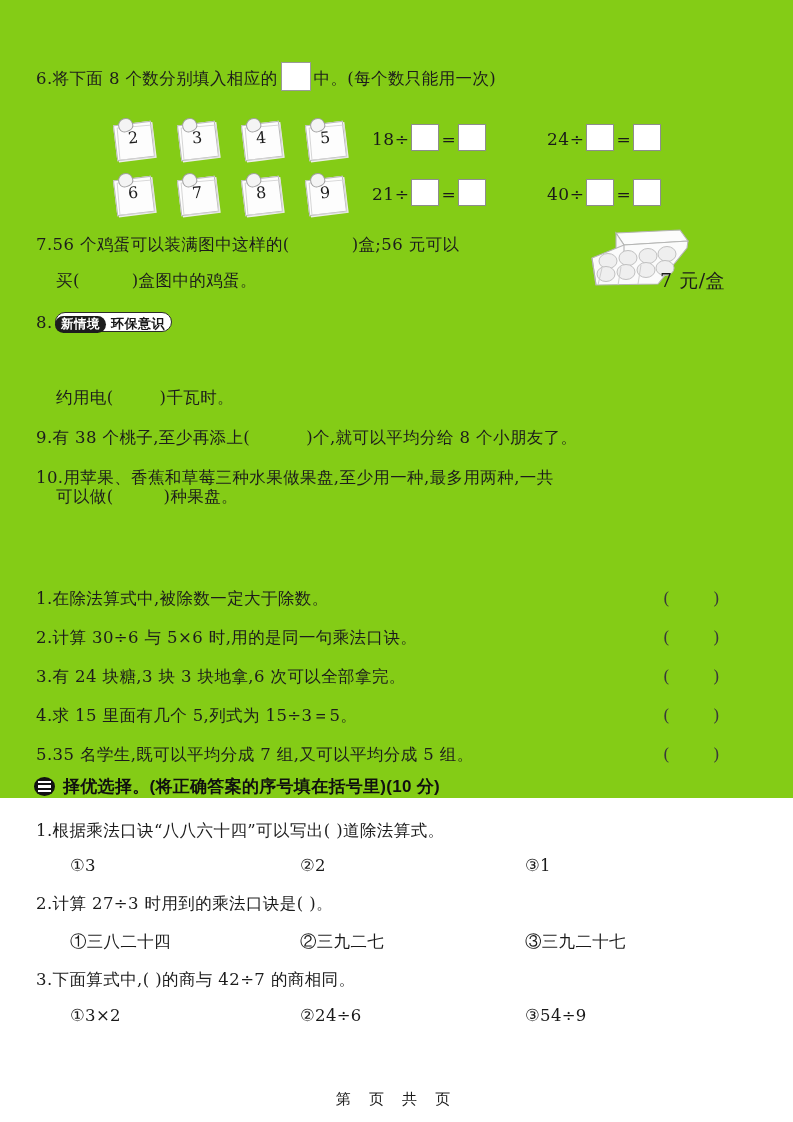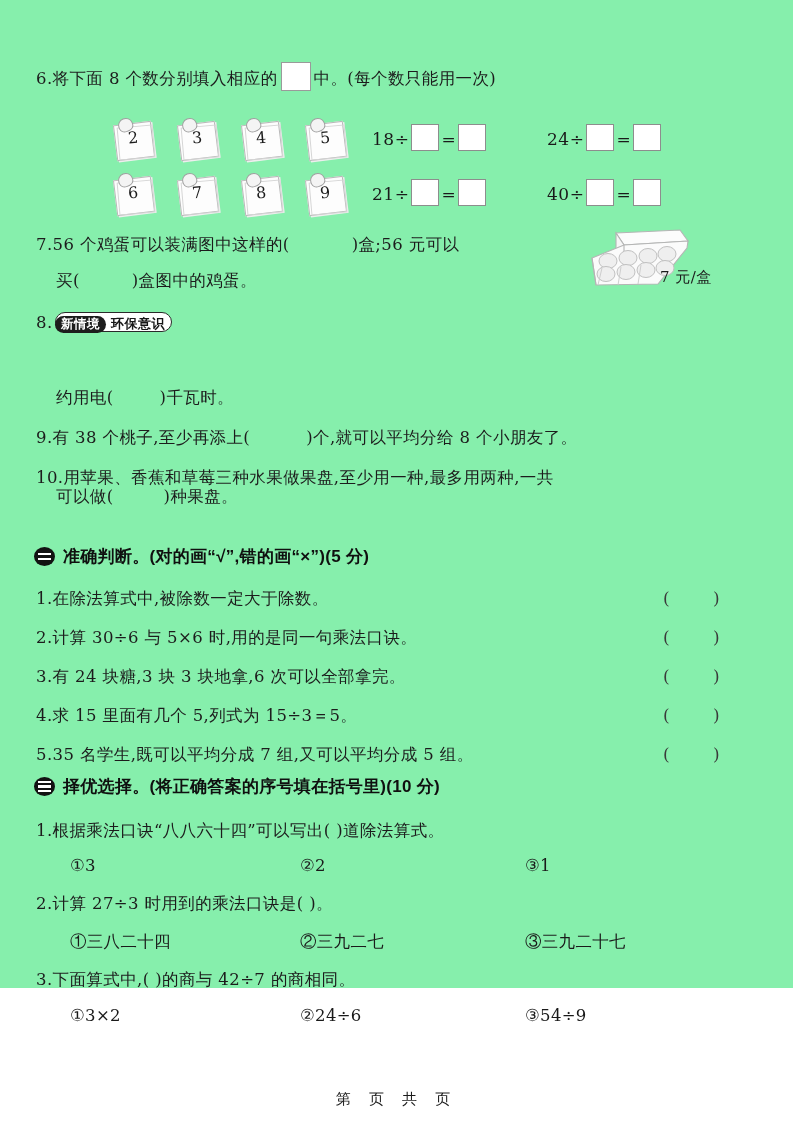--- a/index.html
+++ b/index.html
@@ -12,22 +12,22 @@
     height: 1122px;
     position: relative;
     font-family: "DejaVu Serif", "Liberation Serif", serif;
     color: #1a1a1a;
     overflow: hidden;
   }
   .page {
     position: absolute;
     left: 0; top: 0;
     width: 793px;
-    height: 988px;
-    background: #86efac;
+    height: 798px;
+    background: #84cc16;
   }
 
   
   .ln {
     position: absolute;
     white-space: nowrap;
     font-size: 16.5px;
     letter-spacing: 0.4px;
     color: #1c1c1c;
   }
@@ -203,21 +203,21 @@
     width: 793px;
     text-align: center;
     font-size: 15px;
     letter-spacing: 7px;
     color: #1b1b1b;
     font-family: "Liberation Sans", sans-serif;
   }
 
   .pricetag {
     position: absolute;
-    font-size: 15px;
+    font-size: 19px;
     white-space: nowrap;
     letter-spacing: 0.5px;
   }
 </style>
 </head>
 <body>
 
 <div class="page">
 
   <div class="ln" style="left:36px; top:62px;">
@@ -333,27 +333,20 @@
 
   <div class="ln" style="left:36px; top:427px;">
     <span>9.有 38 个桃子,至少再添上(</span><span style="display:inline-block;width:56px;"></span><span>)个,就可以平均分给 8 个小朋友了。</span>
   </div>
 
   <div class="ln" style="left:36px; top:467px;">10.用苹果、香蕉和草莓三种水果做果盘,至少用一种,最多用两种,一共</div>
   <div class="ln" style="left:56px; top:474px;margin-top:12px;">
     <span>可以做(</span><span style="display:inline-block;width:50px;"></span><span>)种果盘。</span>
   </div>
 
-  <div class="sec" style="left:34px; top:545px;">
-    <span class="sec-mark two">
-        <i></i>
-        <i></i>
-      </span>
-    <span class="sec-title">准确判断。(对的画“√”,错的画“×”)(5 分)</span>
-  </div>
 
   <div class="ln" style="left:36px; top:588px;">1.在除法算式中,被除数一定大于除数。</div>
   <div class="ln" style="left:36px; top:627px;">2.计算 30÷6 与 5×6 时,用的是同一句乘法口诀。</div>
   <div class="ln" style="left:36px; top:666px;">3.有 24 块糖,3 块 3 块地拿,6 次可以全部拿完。</div>
   <div class="ln" style="left:36px; top:705px;">4.求 15 里面有几个 5,列式为 15÷3＝5。</div>
   <div class="ln" style="left:36px; top:744px;">5.35 名学生,既可以平均分成 7 组,又可以平均分成 5 组。</div>
 
   <div class="paren" style="left:663px; top:588px;">(</div>
   <div class="paren" style="left:713px; top:588px;">)</div>
   <div class="paren" style="left:663px; top:627px;">(</div>

